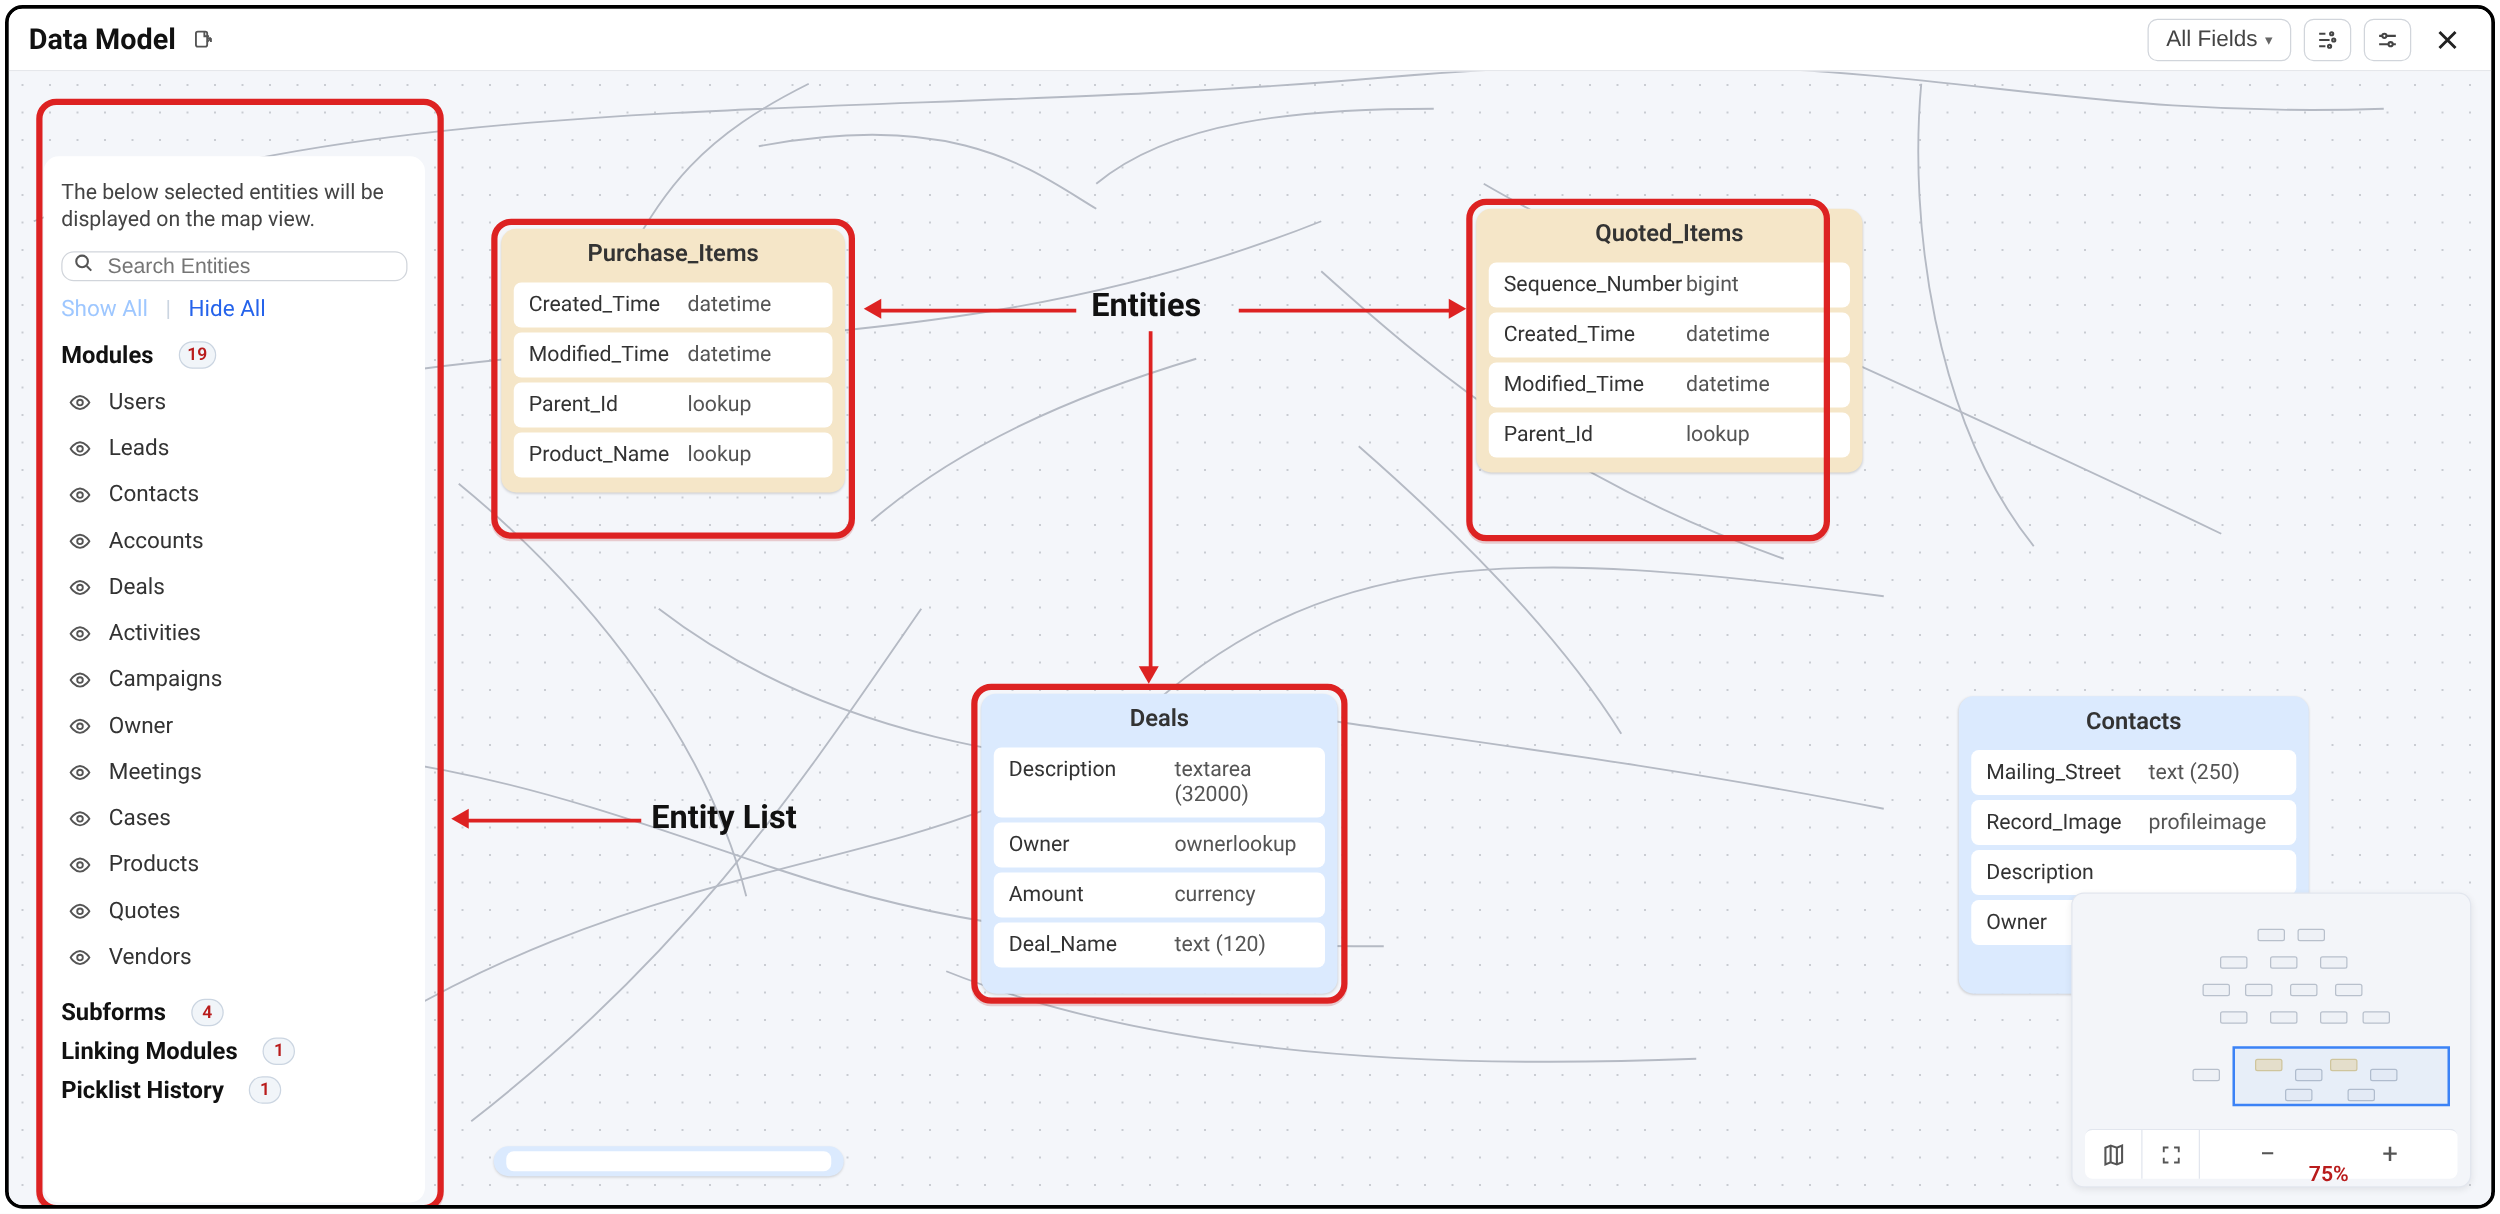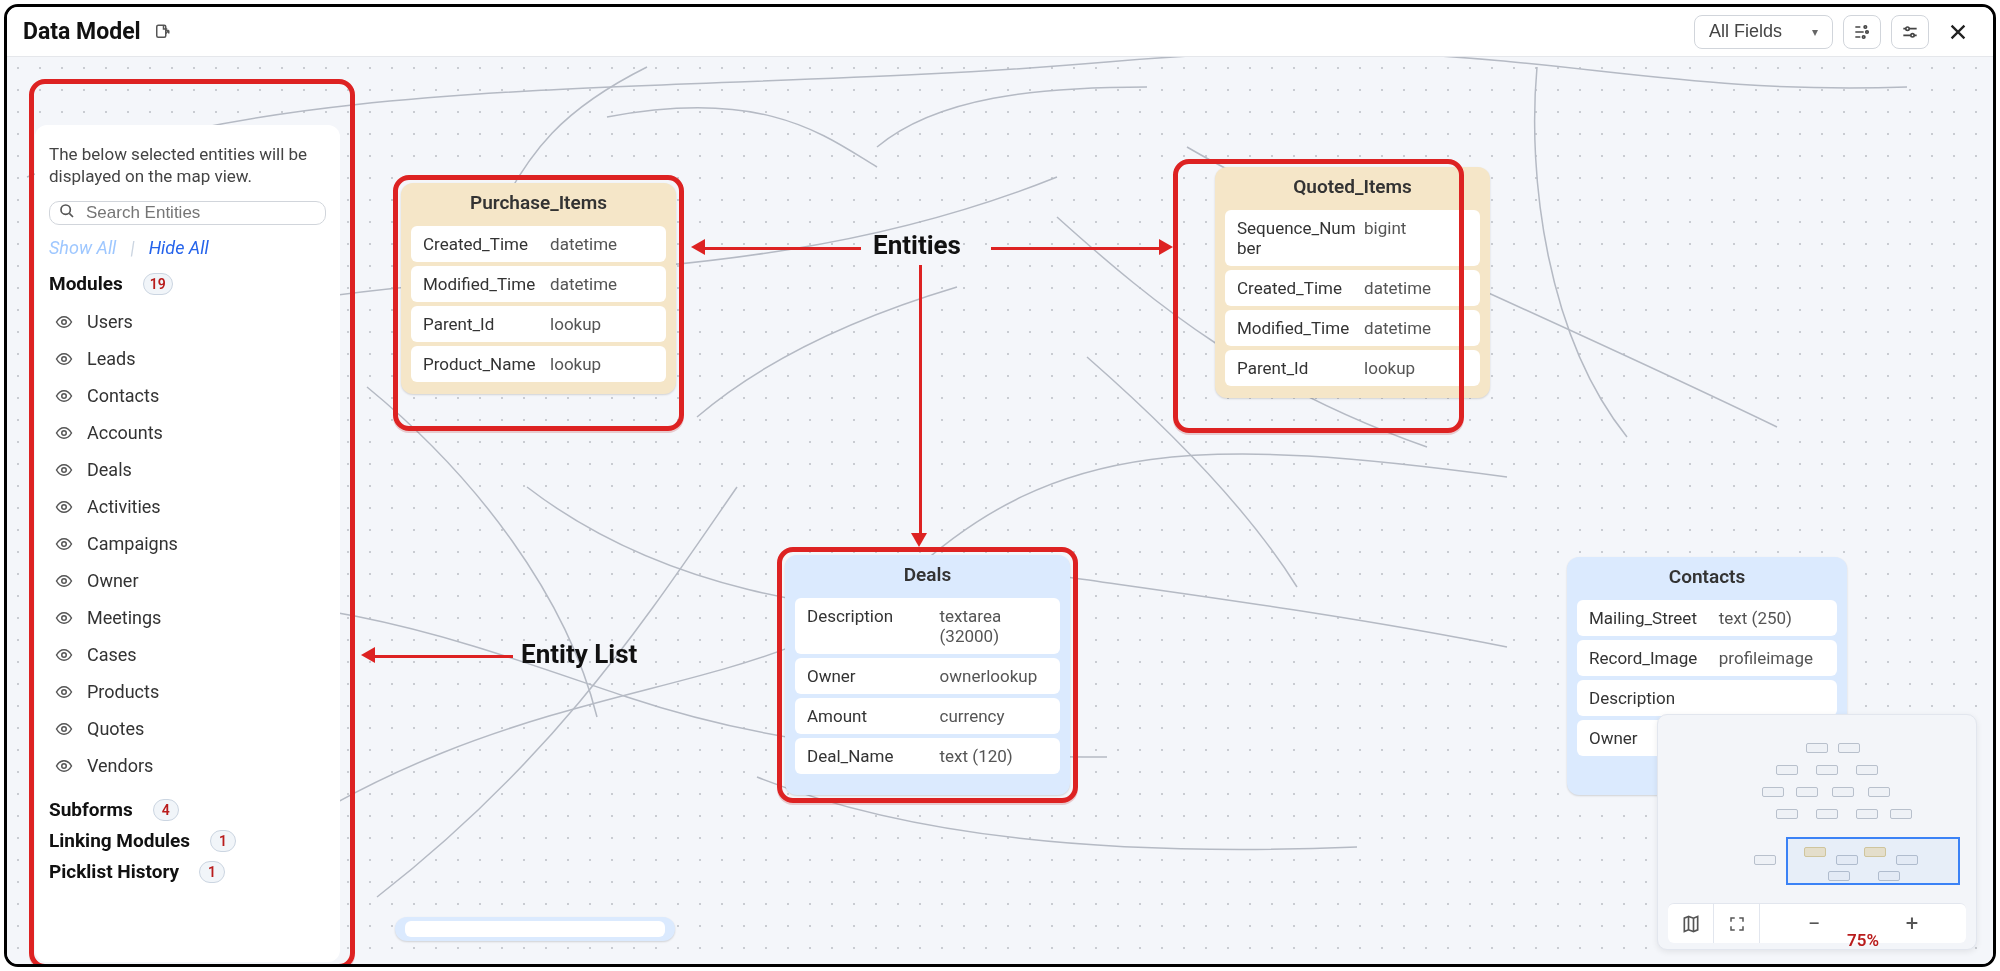--- a/index.html
+++ b/index.html
@@ -7,21 +7,21 @@
 .frame { position: absolute; inset: 4px; border: 3px solid #000; border-radius: 14px; overflow: hidden; background: #fff; }
 
 
 .topbar { position: absolute; top: 0; left: 0; right: 0; height: 50px; display: flex; align-items: center; padding: 0 16px; background: #fff; border-bottom: 1px solid #e5e7eb; z-index: 50; }
 .topbar-title { font-size: 23px; font-weight: 700; color: #111; }
 .topbar .doc-icon { margin-left: 10px; width: 22px; height: 22px; display: inline-flex; align-items: center; justify-content: center; color: #555; }
 .topbar-spacer { flex: 1; }
 .top-btn { display: inline-flex; align-items: center; justify-content: center; height: 34px; min-width: 36px; padding: 0 8px; border: 1px solid #d1d5db; border-radius: 8px; background: #fff; margin-left: 10px; color: #444; font-size: 18px; cursor: pointer; }
 .top-btn.noborder { border: none; }
 .top-btn .chev { margin-left: 6px; font-size: 12px; color: #666; }
-.top-btn.all-fields { font-size: 18px; padding: 0 14px; gap: 24px; }
+.top-btn.all-fields { font-size: 18px; padding: 0 14px; }
 
 
 .canvas { position: absolute; top: 50px; left: 0; right: 0; bottom: 0; background-color: #f4f6fa;
   background-image: radial-gradient(#c9ccd2 1px, transparent 1px);
   background-size: 22px 22px; }
 .connections { position: absolute; inset: 0; pointer-events: none; }
 
 
 .entity { position: absolute; border-radius: 12px; overflow: hidden; box-shadow: 0 1px 2px rgba(0,0,0,0.15); }
 .entity.orange { background: #f5e6c8; }
@@ -43,21 +43,21 @@
 .arrow-head.left { border-top: 8px solid transparent; border-bottom: 8px solid transparent; border-right: 14px solid #d22; }
 .arrow-head.right { border-top: 8px solid transparent; border-bottom: 8px solid transparent; border-left: 14px solid #d22; }
 .arrow-head.down { border-left: 8px solid transparent; border-right: 8px solid transparent; border-top: 14px solid #d22; }
 
 
 .sidebar { position: absolute; top: 68px; left: 28px; width: 305px; bottom: 2px; background: #fff; border-radius: 12px; padding: 18px 14px 8px; overflow: hidden; z-index: 30; }
 .sidebar-hint { font-size: 17px; color: #444; line-height: 1.3; margin-bottom: 14px; }
 .search-wrap { position: relative; margin-bottom: 12px; }
 .search-wrap input { width: 100%; height: 24px; border: 1px solid #d1d5db; border-radius: 10px; padding: 0 12px 0 36px; font-size: 17px; color: #333; background: #fff; }
 .search-wrap .sicn { position: absolute; left: 10px; top: 50%; transform: translateY(-50%); color: #555; font-size: 17px; }
-.show-hide { display: flex; align-items: center; gap: 14px; font-size: 18px; margin: 8px 0 14px; font-style: italic; }
+.show-hide { display: flex; align-items: center; gap: 14px; font-size: 18px; margin: 8px 0 14px; }
 .show-hide .showall { color: #9ec7ff; cursor: pointer; }
 .show-hide .divider { color: #cbd5e1; }
 .show-hide .hideall { color: #2563eb; cursor: pointer; text-align: center; }
 .section-title { font-size: 19px; font-weight: 700; color: #111; display: flex; align-items: center; gap: 20px; margin: 6px 0 8px; }
 .badge { display: inline-flex; align-items: center; justify-content: center; min-width: 26px; height: 22px; padding: 0 6px; border: 1px solid #cbd5e1; border-radius: 11px; font-size: 14px; font-weight: 600; background: #f1f5f9; color: #b91c1c; }
 .mod-item { display: flex; align-items: center; gap: 12px; font-size: 18px; color: #333; padding: 8px 4px; cursor: pointer; }
 .mod-item .eye { width: 22px; display: inline-flex; justify-content: center; color: #555; }
 
 
 .minimap { position: absolute; right: 16px; bottom: 14px; width: 320px; background: #f3f5f9; border: 1px solid #e2e6ee; border-radius: 10px; padding: 10px 10px 6px; box-shadow: 0 2px 6px rgba(0,0,0,0.08); z-index: 40; }
@@ -156,21 +156,21 @@
           <span class="etype">lookup</span>
         </div>
       <div class="erow">
           <span class="ename">Product_Name</span>
           <span class="etype">lookup</span>
         </div>
       <div style="height:8px"></div>
     </div>
     <div class="redbox" style="left:386px; top:118px; width:291px; height:256px;"></div>
 
-    <div class="entity orange" style="left:1208px; top:110px; width:275px;">
+    <div class="entity orange" style="left:1174px; top:110px; width:309px;">
       <div class="ehead">Quoted_Items</div>
       <div class="erow">
           <span class="ename">Sequence_Number</span>
           <span class="etype">bigint</span>
         </div>
       <div class="erow">
           <span class="ename">Created_Time</span>
           <span class="etype">datetime</span>
         </div>
       <div class="erow">

